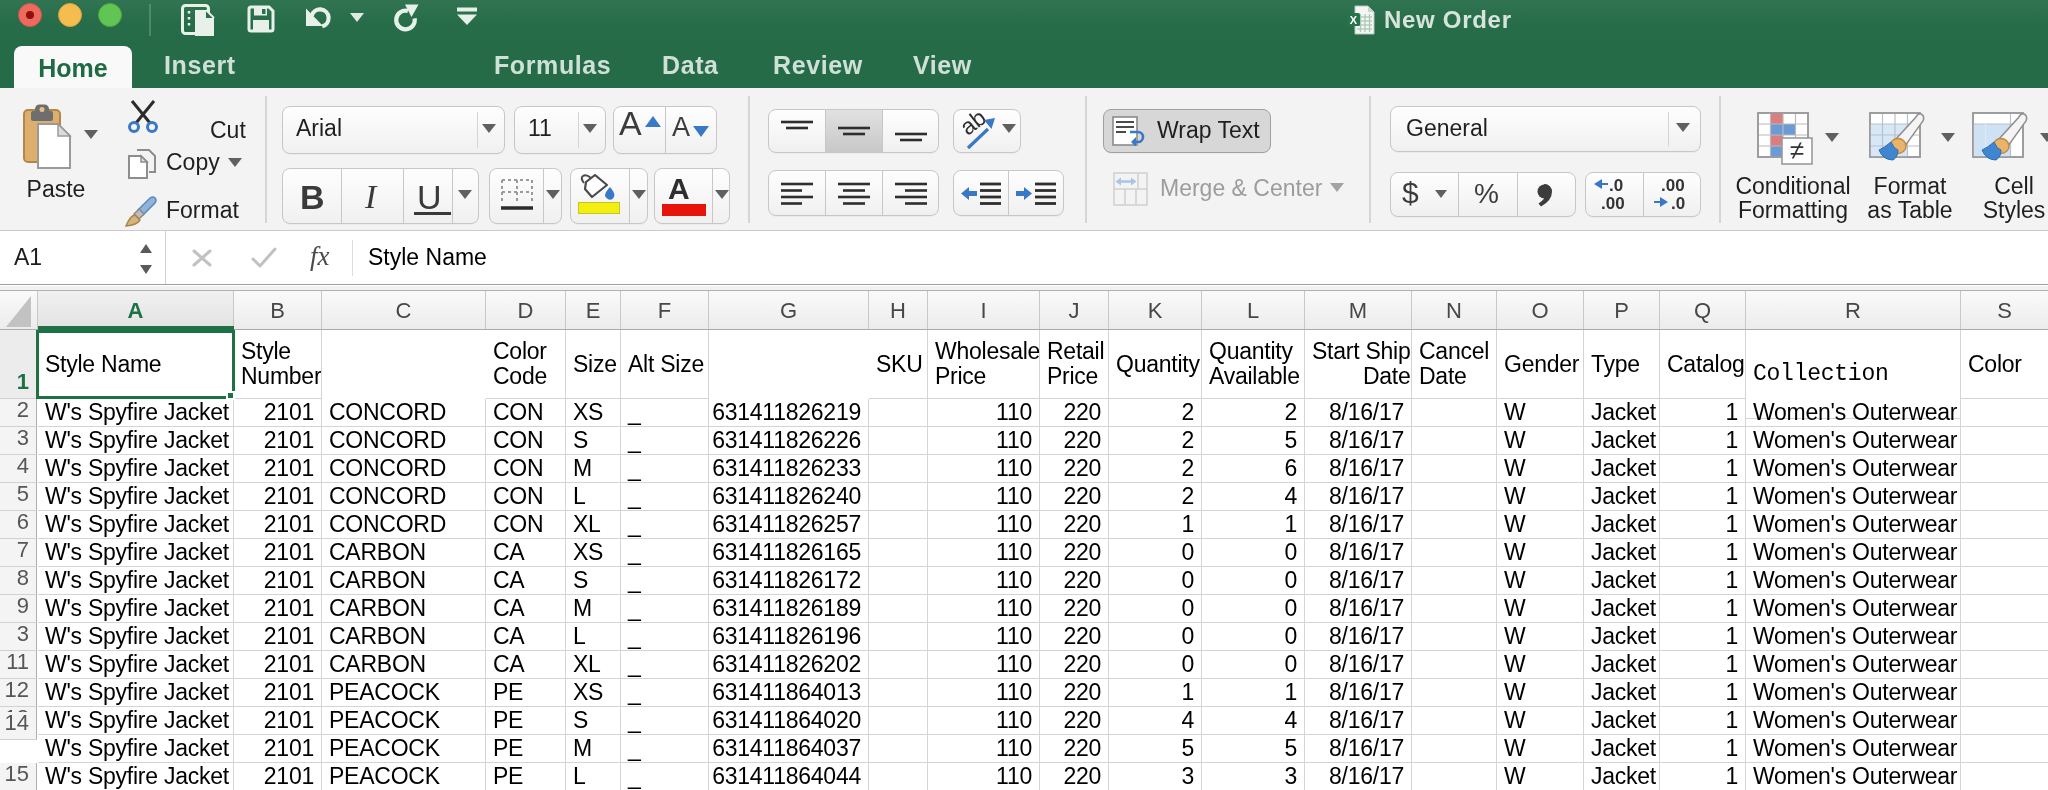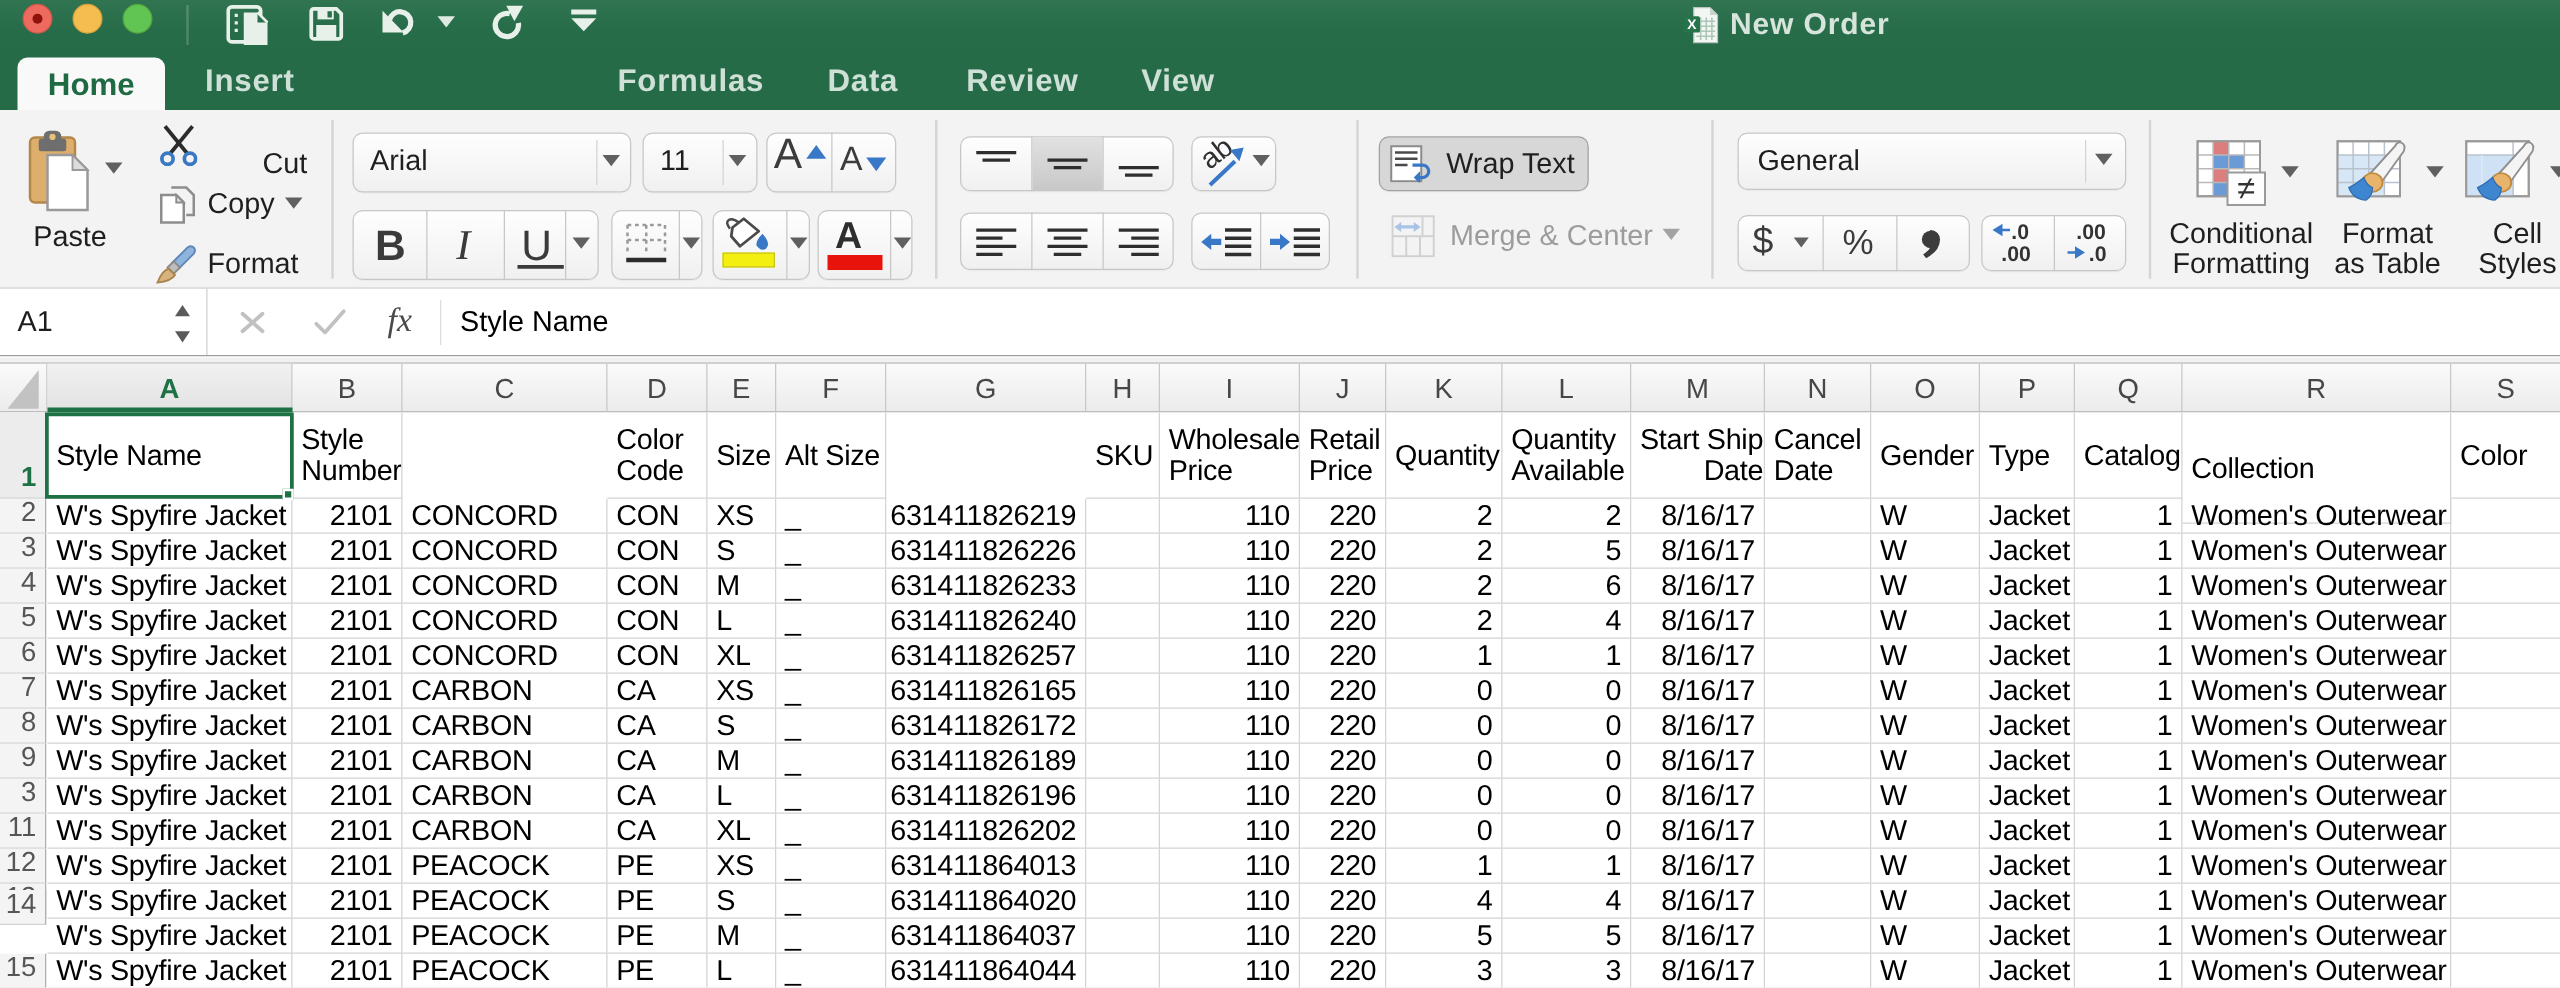--- a/index.html
+++ b/index.html
@@ -427,21 +427,21 @@
 <div class="cell hcell" style="left:869px;top:0;width:59px;height:69px;">SKU</div>
 <div class="cell hcell" style="left:928px;top:0;width:112px;height:69px;">Wholesale<br>Price</div>
 <div class="cell hcell" style="left:1040px;top:0;width:69px;height:69px;">Retail<br>Price</div>
 <div class="cell hcell" style="left:1109px;top:0;width:93px;height:69px;">Quantity</div>
 <div class="cell hcell" style="left:1202px;top:0;width:103px;height:69px;">Quantity<br>Available</div>
 <div class="cell hcell" style="left:1305px;top:0;width:107px;height:69px;text-align:right;">Start Ship<br>Date</div>
 <div class="cell hcell" style="left:1412px;top:0;width:85px;height:69px;">Cancel<br>Date</div>
 <div class="cell hcell" style="left:1497px;top:0;width:87px;height:69px;">Gender</div>
 <div class="cell hcell" style="left:1584px;top:0;width:76px;height:69px;">Type</div>
 <div class="cell hcell" style="left:1660px;top:0;width:86px;height:69px;">Catalog</div>
-<div class="cell hcell" style="left:1746px;top:0;width:215px;height:89px;">Collection</div>
+<div class="cell hcell" style="left:1746px;top:0;width:215px;height:89px;font-family:Liberation Mono, monospace;">Collection</div>
 <div class="cell hcell" style="left:1961px;top:0;width:88px;height:69px;">Color</div>
 <div class="cell" style="left:38px;top:69px;width:196px;height:28px;">W's Spyfire Jacket</div>
 <div class="cell r" style="left:234px;top:69px;width:88px;height:28px;">2101</div>
 <div class="cell" style="left:322px;top:69px;width:164px;height:28px;">CONCORD</div>
 <div class="cell" style="left:486px;top:69px;width:80px;height:28px;">CON</div>
 <div class="cell" style="left:566px;top:69px;width:55px;height:28px;">XS</div>
 <div class="cell" style="left:621px;top:69px;width:88px;height:28px;">_</div>
 <div class="cell r" style="left:709px;top:69px;width:160px;height:28px;">631411826219</div>
 <div class="cell" style="left:869px;top:69px;width:59px;height:28px;"></div>
 <div class="cell r" style="left:928px;top:69px;width:112px;height:28px;">110</div>

